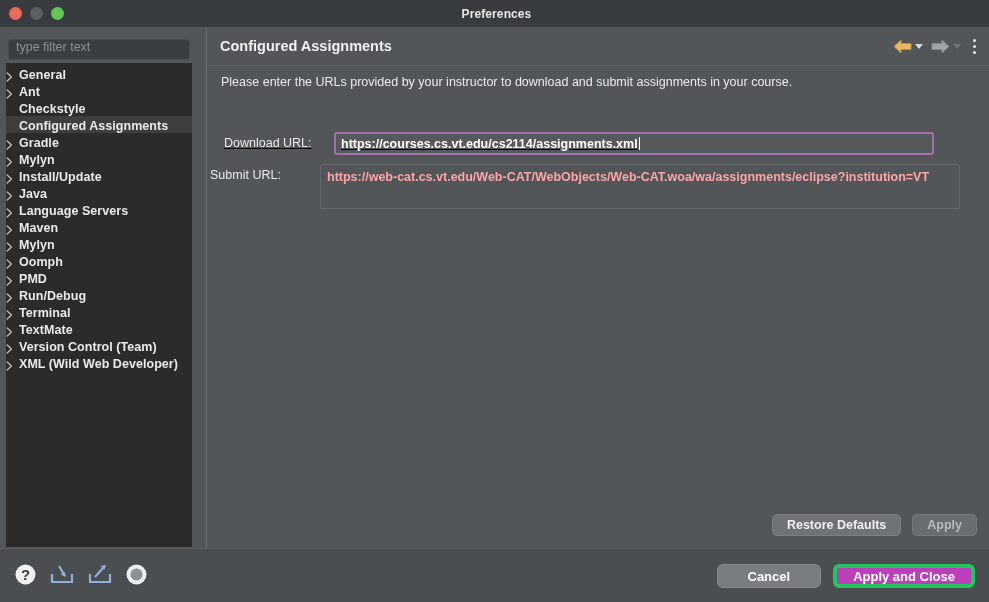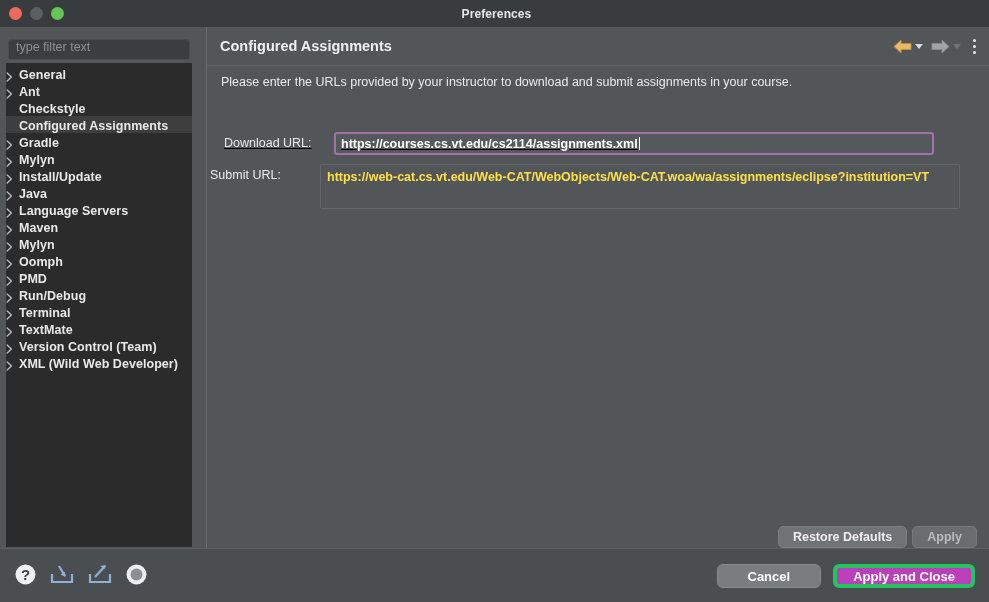--- a/index.html
+++ b/index.html
@@ -155,29 +155,29 @@
     width: 1px; height: 13px;
     background: #ffffff;
     margin-left: 1px;
     vertical-align: middle;
   }
   .input.readonly {
     border: 1px solid #62666a;
     border-radius: 2px;
     width: 640px; height: 45px;
     background: #525659;
-    color: #fde047;
+    color: #fca5a5;
     font-weight: bold;
     padding: 5px 6px;
   }
 
   
   .page-actions {
-    position: absolute; right: 12px; bottom: 0;
-    display: flex; align-items: flex-start; gap: 5px;
+    position: absolute; right: 12px; bottom: 12px;
+    display: flex; align-items: flex-start; gap: 11px;
   }
   .btn {
     font-size: 12.5px;
     font-weight: bold;
     color: #efefef;
     background: #6f7376;
     border: 1px solid #7b7f82;
     border-radius: 5px;
     height: 22px;
     padding: 0 14px;

